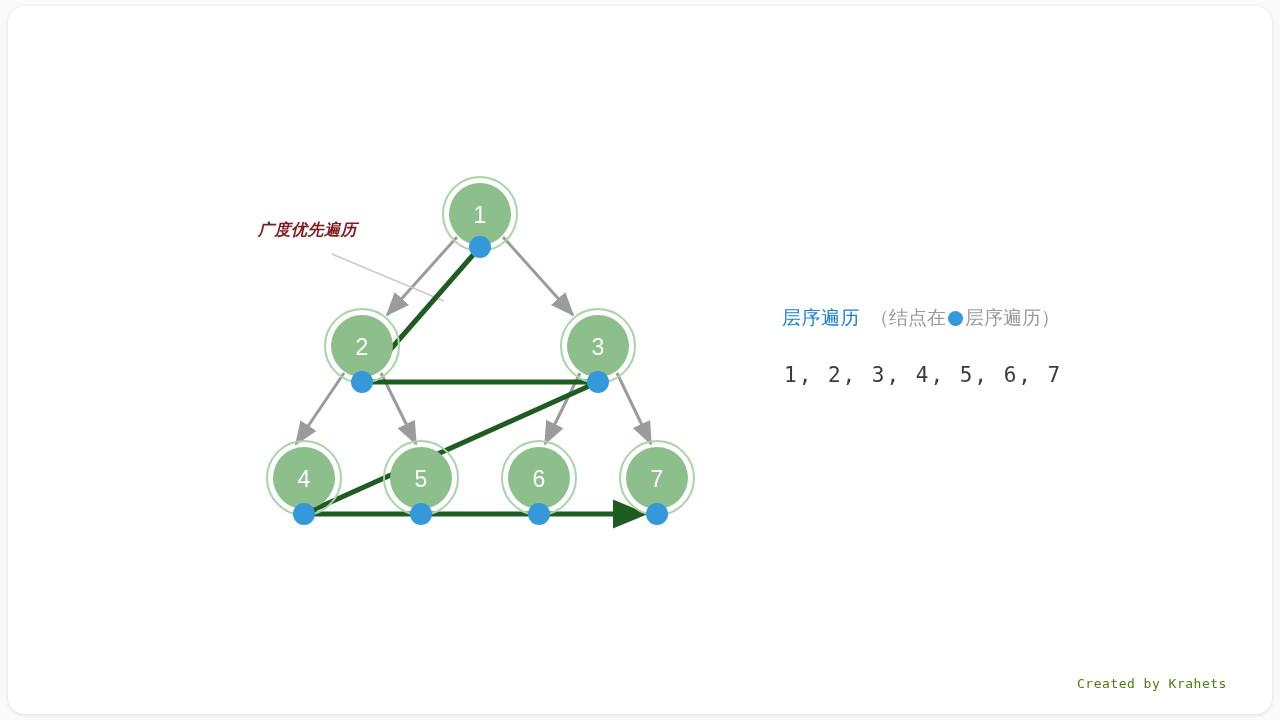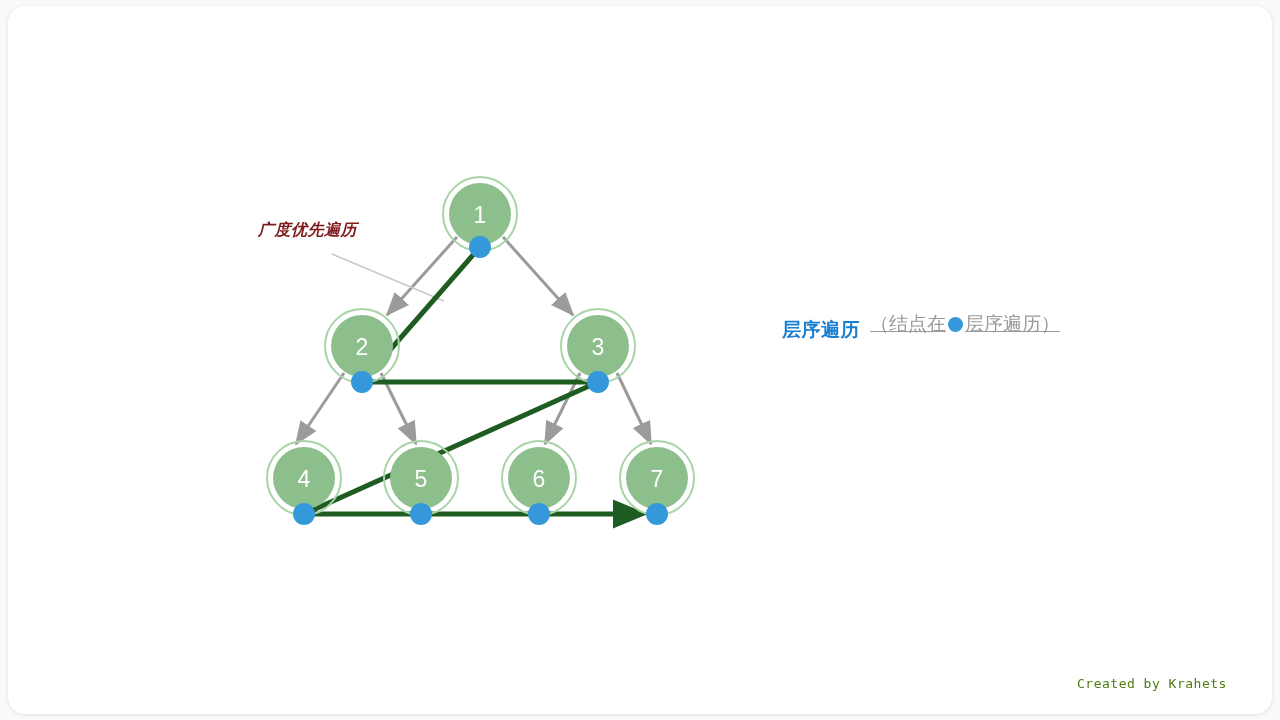--- a/index.html
+++ b/index.html
@@ -58,30 +58,28 @@
     position: absolute;
     left: 782px;
     top: 305px;
     font-size: 19px;
     white-space: nowrap;
     display: flex;
     align-items: center;
   }
   .legend-title {
     color: #1a7ed0;
-    font-weight: bold;
+    font-weight: normal;
     letter-spacing: 0.5px;
-    margin-top: 12px;
   }
   .legend-note {
     color: #9a9a9a;
     margin-left: 10px;
     display: flex;
     align-items: center;
-    text-decoration: underline;
   }
   .legend-dot {
     display: inline-block;
     width: 15px;
     height: 15px;
     border-radius: 50%;
     background: #3498db;
     margin: 0 2px;
     vertical-align: middle;
   }
@@ -186,17 +184,18 @@
 
     <div class="legend">
       <span class="legend-title">层序遍历</span>
       <span class="legend-note">
         <span>（结点在</span>
         <span class="legend-dot"></span>
         <span>层序遍历）</span>
       </span>
     </div>
 
+    <div class="sequence">1, 2, 3, 4, 5, 6, 7</div>
 
     <div class="credit">Created by Krahets</div>
 
   </div>
 </div>
 
 </body></html>

